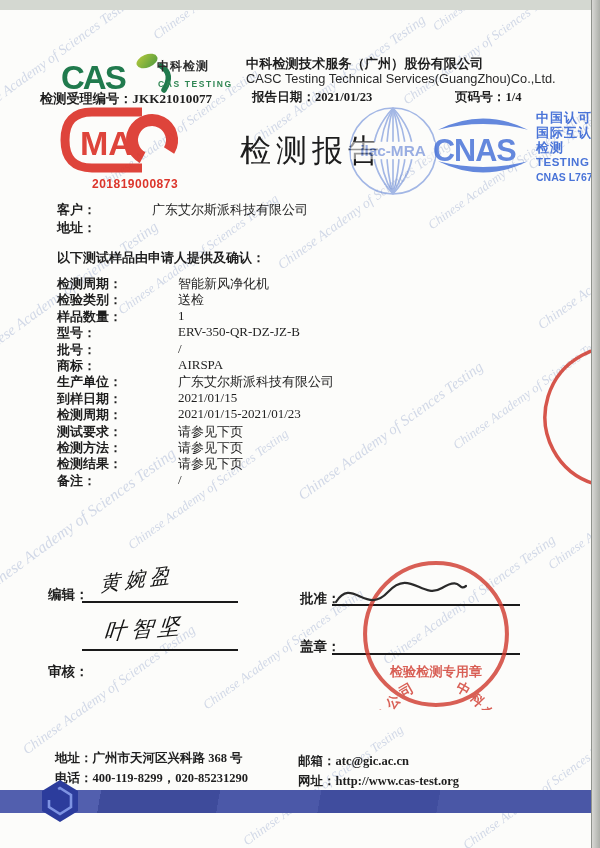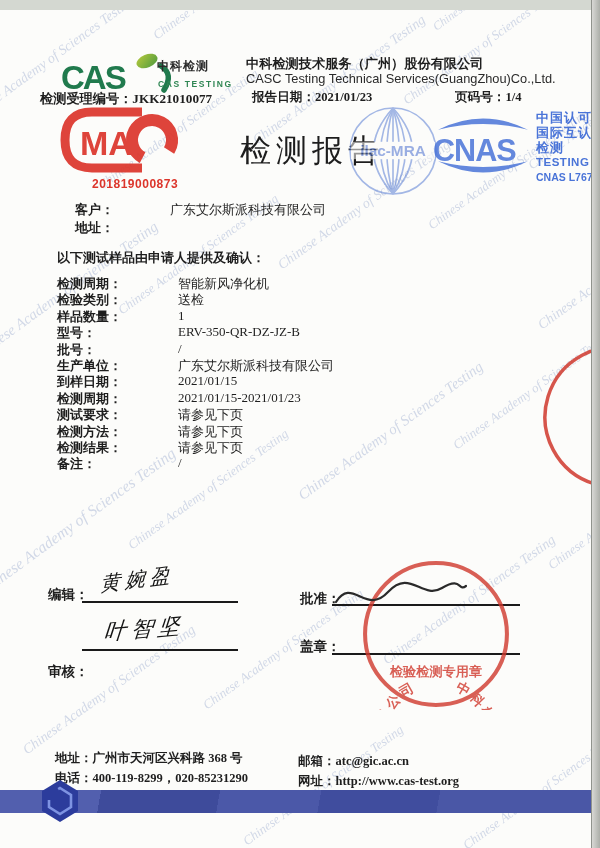--- a/index.html
+++ b/index.html
@@ -146,21 +146,21 @@
 </svg>
 
 <div class="abs cnas-col" style="left:536px;top:110px;">
   <div class="l1">中国认可</div>
   <div class="l1">国际互认</div>
   <div class="l1">检测</div>
   <div class="l2">TESTING</div>
   <div class="l3">CNAS L7673</div>
 </div>
 
-<div class="abs txt" style="left:75px;top:201px;">
+<div class="abs txt" style="left:57px;top:201px;">
 
     <div class="crow">
       <span class="lab">客户：</span>
       <span class="val">广东艾尔斯派科技有限公司</span>
     </div>
 
     <div class="crow">
       <span class="lab">地址：</span>
     </div>
   </div>
@@ -187,20 +187,24 @@
     <div class="srow">
       <span class="lab">型号：</span>
       <span class="val">ERV-350-QR-DZ-JZ-B</span>
     </div>
 
     <div class="srow">
       <span class="lab">批号：</span>
       <span class="val">/</span>
     </div>
 
+    <div class="srow">
+      <span class="lab">商标：</span>
+      <span class="val">AIRSPA</span>
+    </div>
 
     <div class="srow">
       <span class="lab">生产单位：</span>
       <span class="val">广东艾尔斯派科技有限公司</span>
     </div>
 
     <div class="srow">
       <span class="lab">到样日期：</span>
       <span class="val">2021/01/15</span>
     </div>

